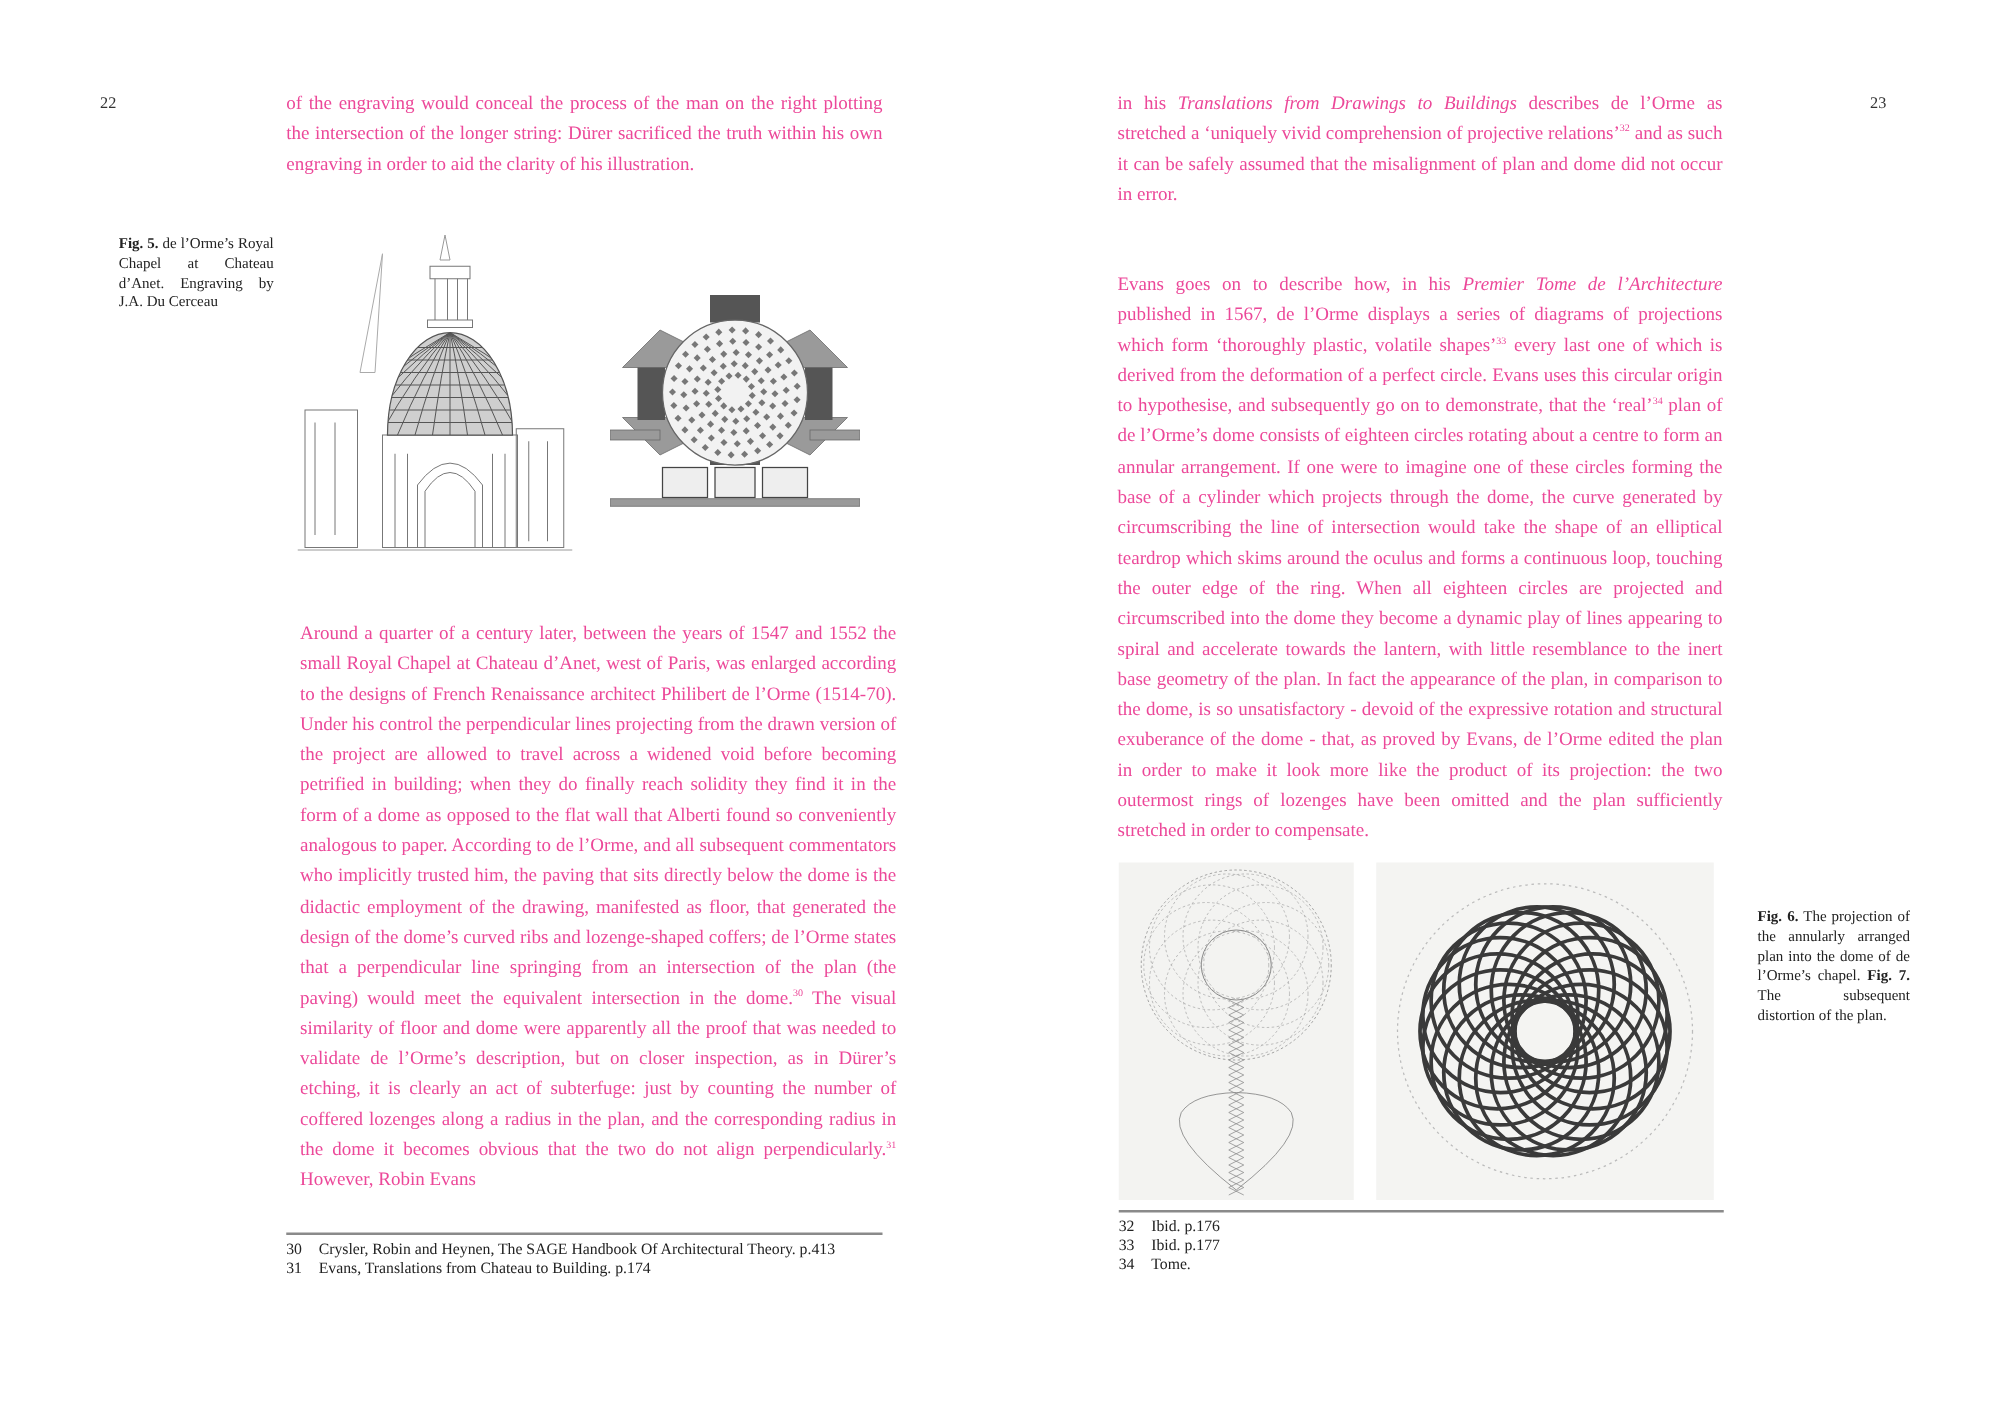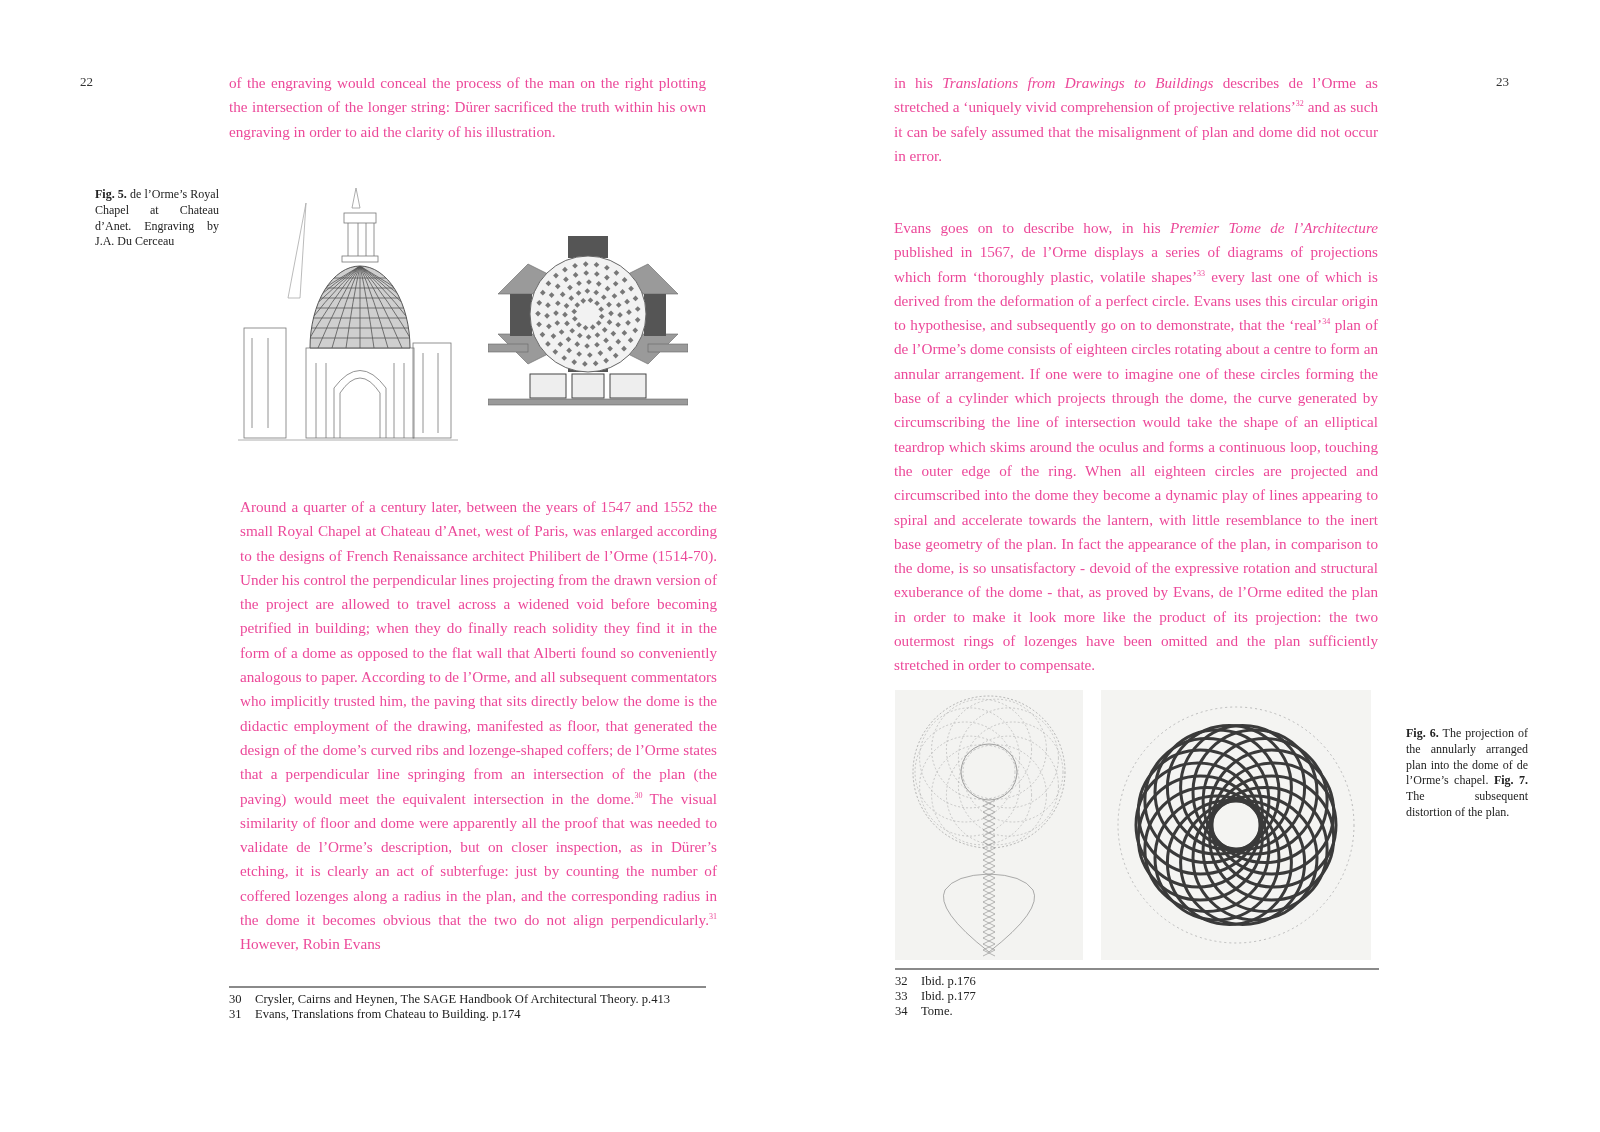--- a/index.html
+++ b/index.html
@@ -222,21 +222,21 @@
   </svg>
 
   <div class="body-text" style="left:240px; top:495px; width:477px;">
     <p><span>Around a quarter of a century later, between the years of 1547 and 1552 the small Royal Chapel at Chateau d’Anet, west of Paris, was enlarged according to the designs of French Renaissance architect Philibert de l’Orme (1514-70). Under his control the perpendicular lines projecting from the drawn version of the project are allowed to travel across a widened void before becoming petrified in building; when they do finally reach solidity they find it in the form of a dome as opposed to the flat wall that Alberti found so conveniently analogous to paper. According to de l’Orme, and all subsequent commentators who implicitly trusted him, the paving that sits directly below the dome is the didactic employment of the drawing, manifested as floor, that generated the design of the dome’s curved ribs and lozenge-shaped coffers; de l’Orme states that a perpendicular line springing from an intersection of the plan (the paving) would meet the equivalent intersection in the dome.</span><sup>30</sup><span> The visual similarity of floor and dome were apparently all the proof that was needed to validate de l’Orme’s description, but on closer inspection, as in Dürer’s etching, it is clearly an act of subterfuge: just by counting the number of coffered lozenges along a radius in the plan, and the corresponding radius in the dome it becomes obvious that the two do not align perpendicularly.</span><sup>31</sup><span> However, Robin Evans</span></p>
   </div>
 
   <div class="footnotes" style="left:229px; top:986px; width:477px;">
     <div class="rule"></div>
     <div class="fn">
         <span class="num">30</span>
-        <span>Crysler, Cairns and Heynen, The SAGE Handbook Of Architectural Theory. p.413</span>
+        <span>Crysler, Robin and Heynen, The SAGE Handbook Of Architectural Theory. p.413</span>
       </div>
     <div class="fn">
         <span class="num">31</span>
         <span>Evans, Translations from Chateau to Building. p.174</span>
       </div>
   </div>
 </div>
 
 <div>
   <div class="pageno" style="left:1496px;">23</div>

